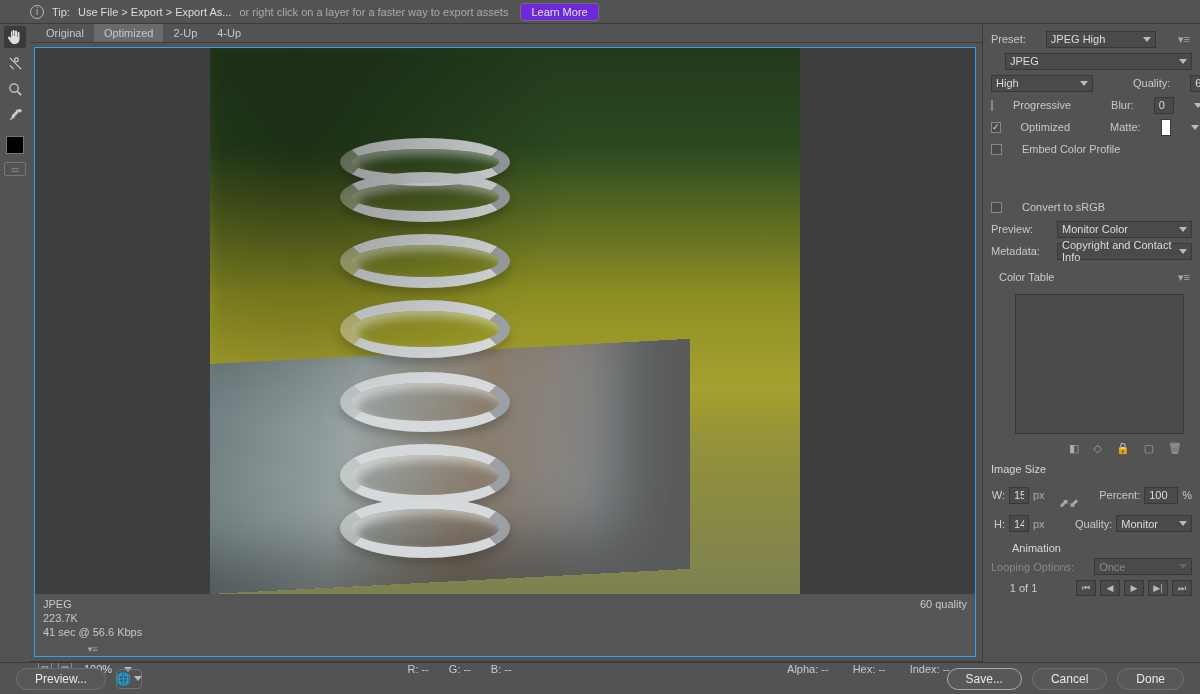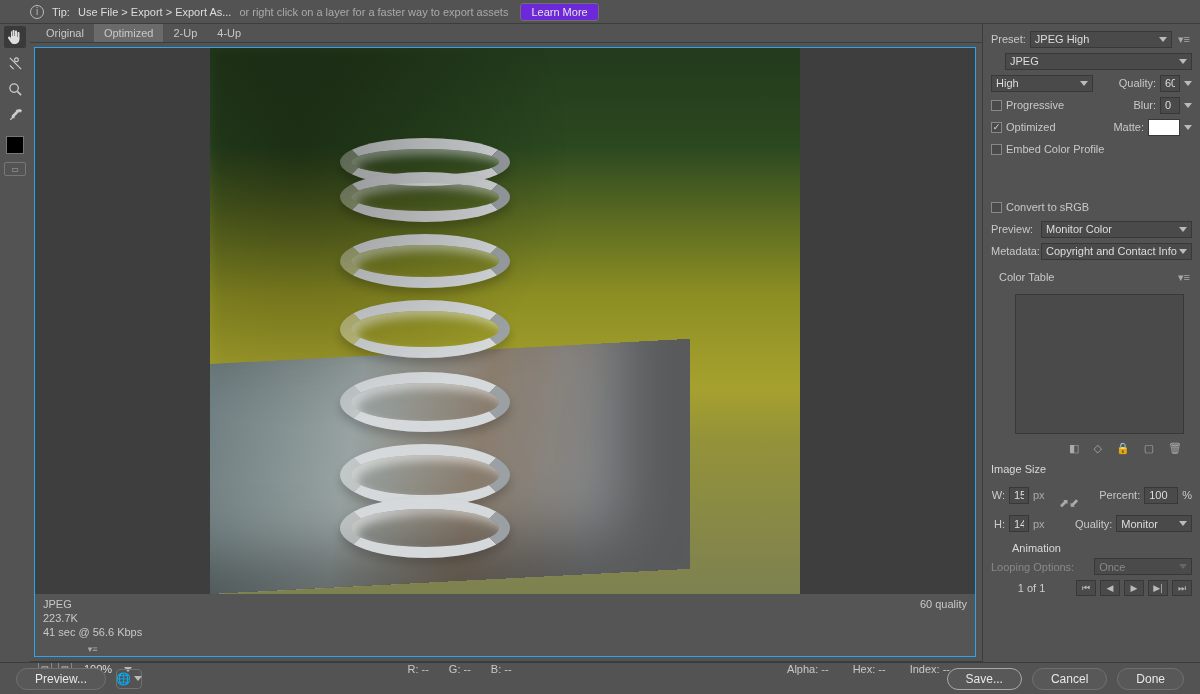--- a/index.html
+++ b/index.html
@@ -48,21 +48,21 @@
 .readout { height: 22px; display: flex; align-items: center; padding: 0 8px; border-top: 1px solid #3c3c3c; gap: 12px; color:#c8c8c8; }
 .readout .zoom-group { display:flex; align-items:center; gap: 6px; }
 .sq-btn { width: 14px; height: 14px; border: 1px solid #888; display:inline-flex; align-items:center; justify-content:center; font-size: 10px; cursor:pointer; color:#ccc; }
 .zoom-input { background: none; border: none; color: #ddd; width: 40px; text-align: center; }
 .chev { display:inline-block; width:0; height:0; border-left:4px solid transparent; border-right:4px solid transparent; border-top:5px solid #bbb; vertical-align: middle; }
 .readout .rgbrow { flex:1; display:flex; justify-content:center; gap: 20px; }
 .readout .rgbrow2 { display:flex; gap: 24px; margin-right: 24px; }
 
 
 .panel { width: 218px; background: #535353; border-left: 1px solid #3c3c3c; padding: 6px 8px 0 8px; display:flex; flex-direction: column; gap: 4px; font-size: 11px; }
-.prow { display: flex; align-items: center; gap: 4px; height: 18px; }
+.prow { display: flex; align-items: center; gap: 20px; height: 18px; }
 .plabel { color: #c8c8c8; }
 .pselect { flex: 1; background: #4a4a4a; border: 1px solid #383838; color: #ddd; height: 17px; font-size: 11px; padding: 0 4px; display:flex; align-items:center; justify-content: space-between; cursor:pointer; }
 .pselect.small { flex: 0 0 auto; width: 102px; }
 .pinput { background: #4a4a4a; border: 1px solid #383838; color: #ddd; height: 17px; width: 20px; font-size: 11px; padding: 0 4px; }
 .pinput.white { background: #fff; color:#000; }
 .checkbox { width: 11px; height: 11px; border: 1px solid #888; display:inline-flex; align-items:center; justify-content:center; font-size: 9px; color:#ddd; background:#4a4a4a; }
 .checkbox.checked::after { content: "✓"; font-size: 9px; }
 .prow.indent { padding-left: 14px; }
 .flexfill { flex: 1; }
 .ct-well { height: 140px; background: #4a4a4a; border: 1px solid #383838; margin: 4px 8px 2px 24px; }

